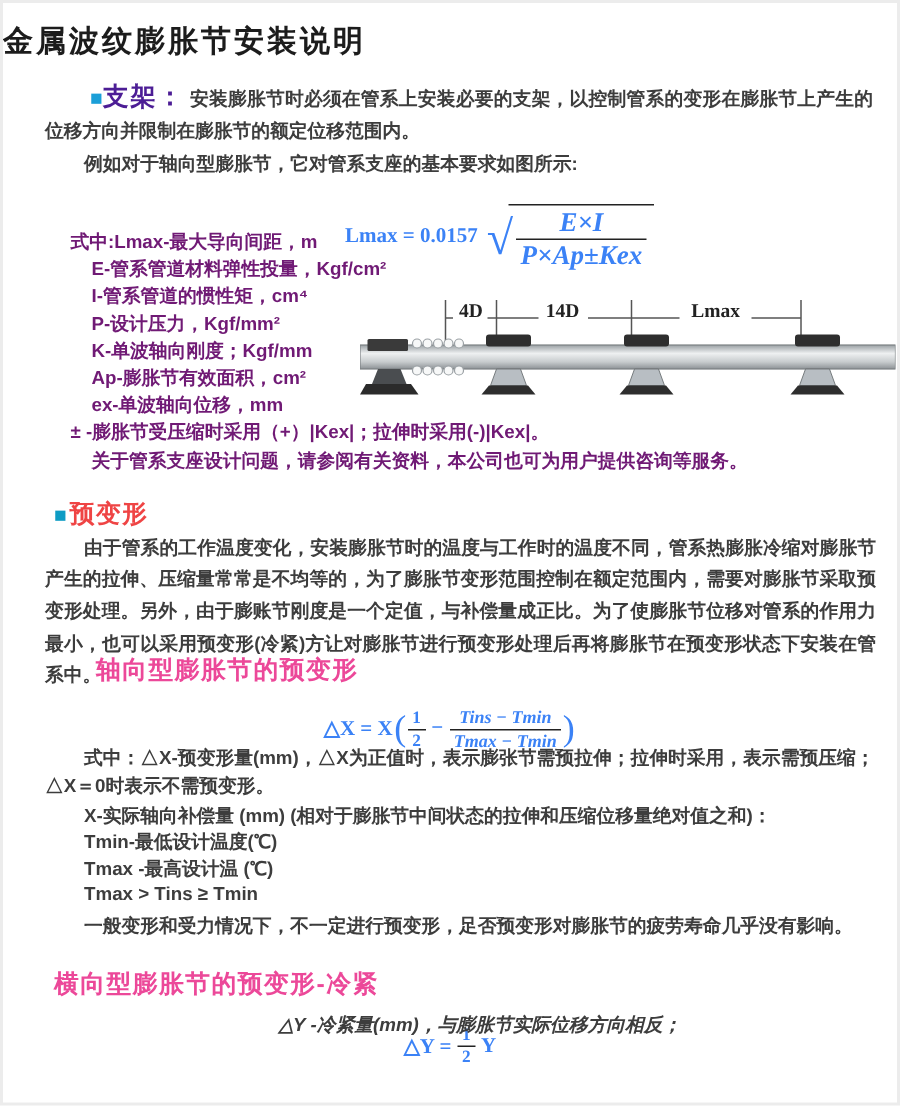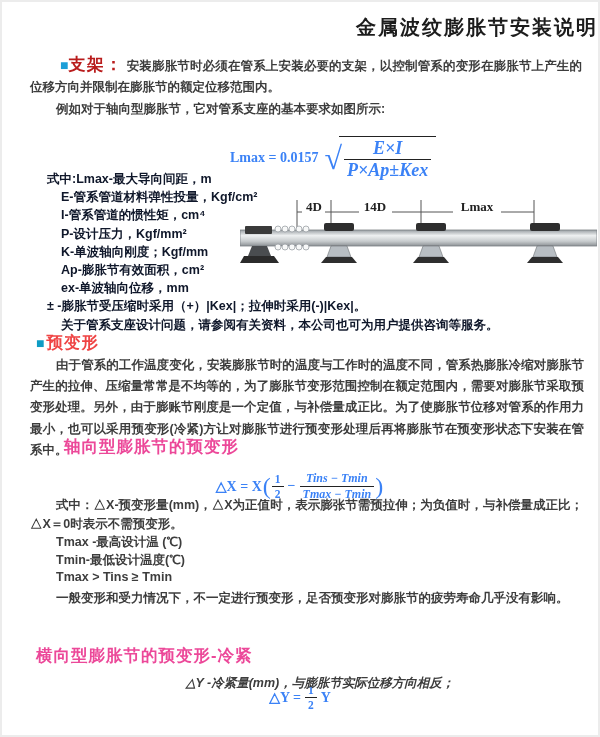--- a/index.html
+++ b/index.html
@@ -3,39 +3,39 @@
 <meta charset="utf-8">
 <style>
   html,body{margin:0;padding:0;}
   body{
     width:600px;height:737px;position:relative;background:#ffffff;
     font-family:"Liberation Sans",sans-serif;color:#3a3a3a;
     border:2px solid #ececec;box-sizing:border-box;overflow:hidden;
   }
   .abs{position:absolute;}
   .title{
-    left:0;right:0;top:12px;text-align:right;font-size:20px;font-weight:bold;
+    left:0;right:0;top:12px;text-align:left;font-size:20px;font-weight:bold;
     color:#1c1c1c;letter-spacing:2px;
   }
   .p{font-size:12.5px;line-height:21px;font-weight:600;text-align:justify;color:#3d3d3d;}
   .sec1{left:28px;right:16px;top:52px;}
   .sec1 .first{text-indent:30px;}
   .marker{color:#1b9fd8;font-size:14px;font-weight:bold;}
-  .sec1-heading{color:#b91c1c;font-size:17px;font-weight:bold;letter-spacing:1px;}
+  .sec1-heading{color:#4c1d95;font-size:17px;font-weight:bold;letter-spacing:1px;}
   .example{text-indent:26px;margin-top:1px;}
   .formula{font-family:"Liberation Serif",serif;color:#3b82f6;font-weight:bold;font-size:14px;
     display:flex;align-items:center;margin-top:14px;}
   .f1{left:228px;top:120px;}
   .sqrtsym{font-size:32px;font-weight:400;line-height:30px;margin-right:-3px;margin-left:6px;}
   .radicand{border-top:1.6px solid #222;padding:2px 5px 0 5px;}
   .frac{display:inline-block;text-align:center;vertical-align:middle;line-height:1.05;}
   .frac .num{display:block;border-bottom:1.2px solid #222;padding:0 3px 1px 3px;}
   .frac .den{display:block;padding:1px 3px 0 3px;text-align:right;}
   .it{font-style:italic;}
-  .defs{left:45px;top:168px;font-size:12.5px;line-height:18.2px;font-weight:600;color:#0f172a;}
+  .defs{left:45px;top:150px;font-size:12.5px;line-height:18.2px;font-weight:600;color:#701a75;}
   .defs .ind{padding-left:14px;}
   .diagram{left:238px;top:190px;}
   .sec2-head{left:34px;top:330px;display:flex;align-items:center;}
   .marker2{color:#0e9cc4;font-size:14px;font-weight:bold;margin-right:2px;}
   .sec2-title{color:#ef4444;font-size:16.5px;font-weight:bold;letter-spacing:1px;}
   .pre-body{left:28px;right:14px;top:353px;line-height:21.2px;text-indent:26px;}
   .blue-head{color:#ec4899;font-size:16.5px;font-weight:bold;letter-spacing:1px;}
   .axial-head{left:62px;top:434px;}
   .f2{left:0;right:0;top:456px;justify-content:center;}
   .paren{font-size:24px;font-weight:500;line-height:1;padding:0 1px;}
@@ -167,24 +167,25 @@
   </span>
   <span class="minus">−</span>
   <span class="frac tfrac it">
     <span class="num">Tins − Tmin</span>
     <span class="den">Tmax − Tmin</span>
   </span>
   <span class="paren">)</span>
 </div>
 
 <div class="abs explain-block p">
-  <div class="explain">式中：△X-预变形量(mm)，△X为正值时，表示膨张节需预拉伸；为负值时，与补偿量成正比；△X＝0时表示不需预变形。</div>
+  <div class="explain">式中：△X-预变形量(mm)，△X为正值时，表示膨张节需预拉伸；拉伸时采用，表示需预压缩；△X＝0时表示不需预变形。</div>
+  <div class="xline">X-实际轴向补偿量 (mm) (相对于膨胀节中间状态的拉伸和压缩位移量绝对值之和)：</div>
   <div class="tlist">
+    <div>Tmin-最低设计温度(℃)</div>
     <div>Tmax -最高设计温 (℃)</div>
-    <div>Tmin-最低设计温度(℃)</div>
     <div>Tmax &gt; Tins ≥ Tmin</div>
   </div>
   <div class="note2">一般变形和受力情况下，不一定进行预变形，足否预变形对膨胀节的疲劳寿命几乎没有影响。</div>
 </div>
 
 <div class="abs blue-head lateral-head">横向型膨胀节的预变形-冷紧</div>
 
 <div class="abs formula f3">
   <span>△Y =</span>
   <span class="frac smallfrac" style="margin-left:4px;">

